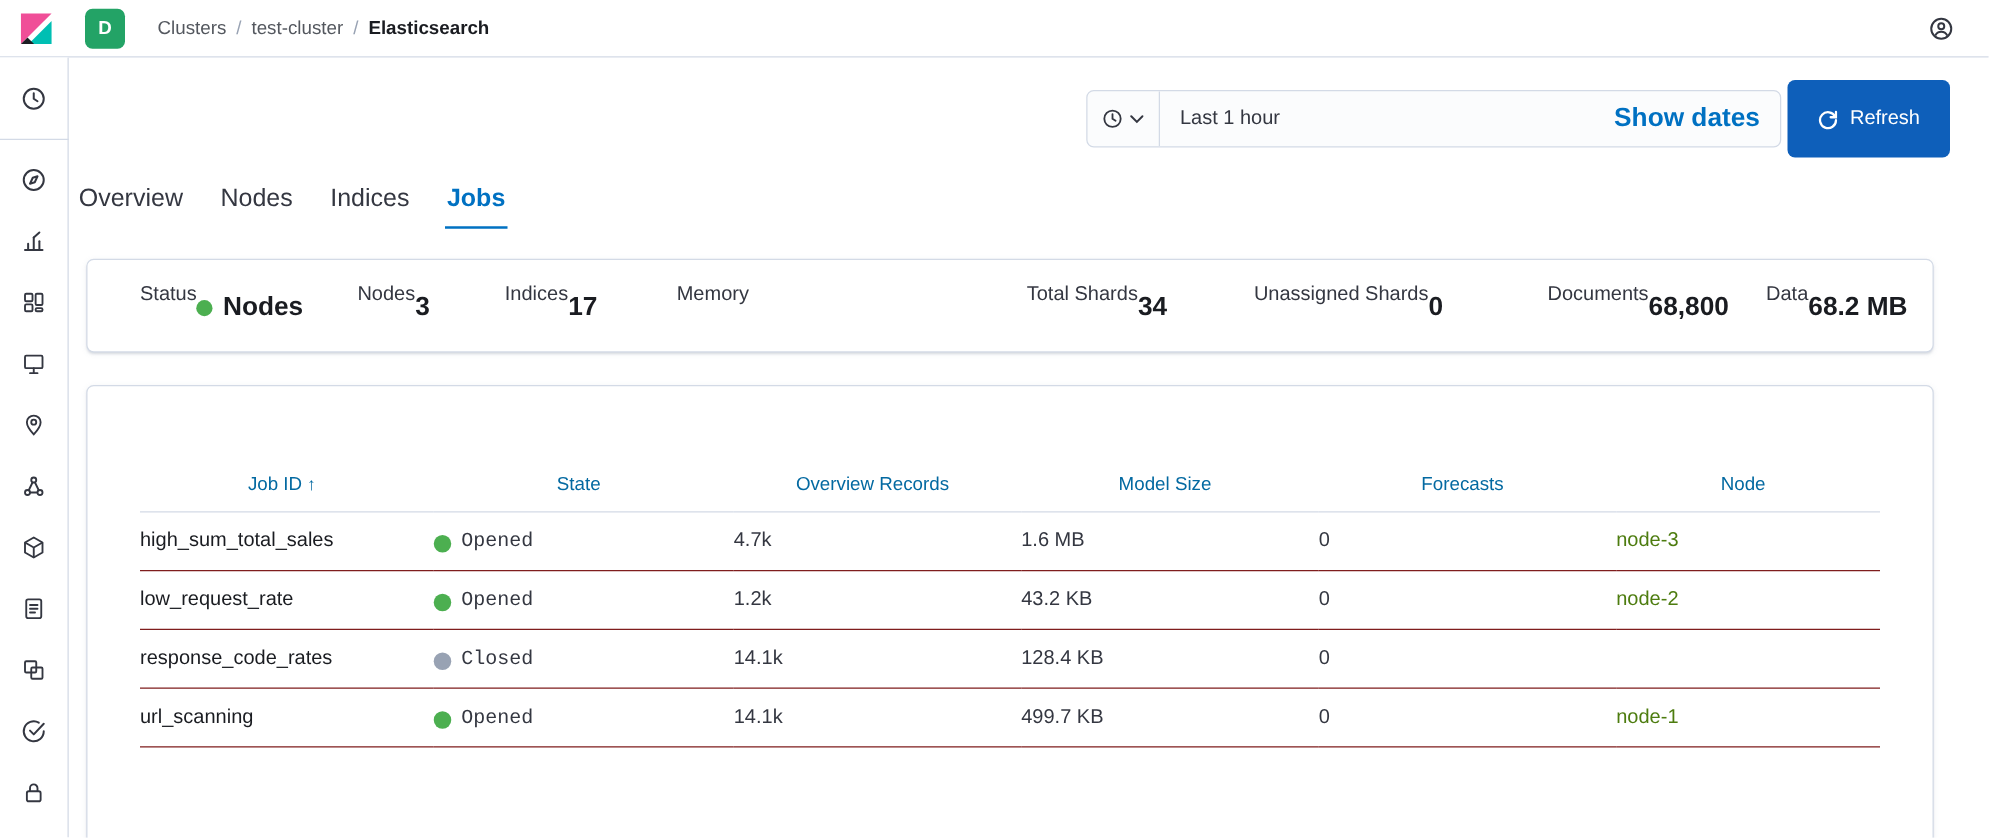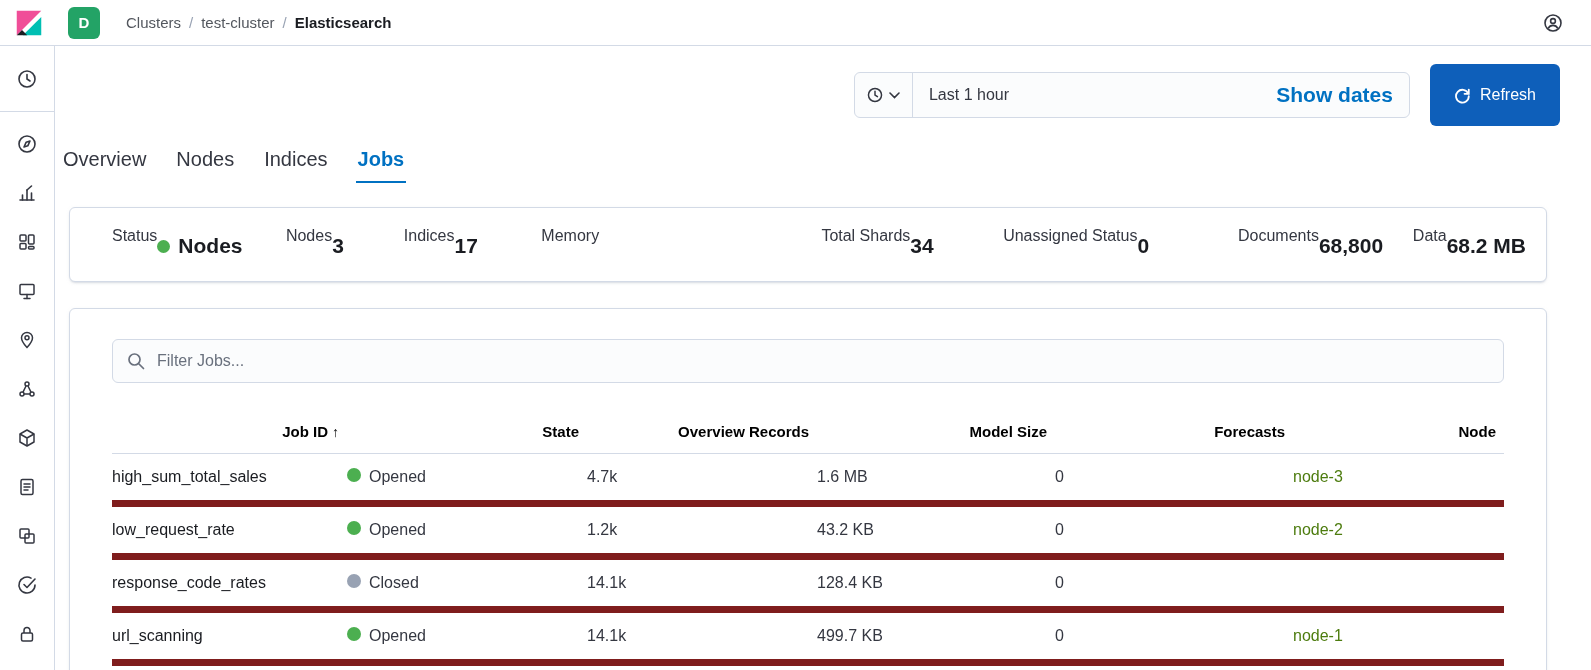--- a/index.html
+++ b/index.html
@@ -27,21 +27,21 @@
     display:flex; flex-direction:column; align-items:center; background:#fff; }
   .sb-btn { width:40px; height:42px; margin-bottom:7px; border:none; background:transparent;
     display:flex; align-items:center; justify-content:center; cursor:pointer; border-radius:6px; }
   .sb-divider { width:55px; height:1px; background:#d3dae6; margin:4px 0 11px; }
   .sidebar svg, .header svg { display:block; }
 
   .content { flex:1; min-width:0; }
 
   
   .timebar { display:flex; justify-content:flex-end; align-items:center;
-    padding:18px 31px 0 0; gap:20px; }
+    padding:18px 31px 0 0; gap:5px; }
   .datepicker { display:flex; width:556px; height:46px; border:1px solid #d3dae6;
     border-radius:6px; background:#fbfcfd; overflow:hidden; }
   .dp-toggle { width:58px; border:none; border-right:1px solid #d3dae6; background:transparent;
     display:flex; align-items:center; justify-content:center; gap:5px; cursor:pointer; }
   .dp-main { flex:1; display:flex; align-items:center; padding:0 16px; font-size:16px; color:#343741; cursor:pointer; }
   .dp-showdates { margin-left:auto; background:none; border:none; color:#0071c2;
     font-weight:bold; font-size:21px; cursor:pointer; font-family:inherit; }
   .refresh-btn { height:62px; padding:0 24px; border:none; border-radius:6px;
     background:#0e5fba; color:#fff; font-size:16px; font-family:inherit;
     display:flex; align-items:center; gap:9px; cursor:pointer; }
@@ -67,26 +67,26 @@
 
   .jobs-card { margin-top:26px; padding:30px 42px; height:420px; }
   .filter-wrap { position:relative; }
   .filter-input { width:100%; height:44px; border:1px solid #d3dae6; border-radius:6px;
     background:#fbfcfd; padding:0 14px 0 44px; font-size:16px; font-family:inherit; color:#343741; }
   .filter-input::placeholder { color:#69707d; }
   .filter-icon { position:absolute; left:14px; top:12px; }
 
   
   table { width:100%; border-collapse:collapse; margin-top:30px; }
-  th { text-align:right; font-size:15px; font-weight:bold; color:#000000;
+  th { text-align:center; font-size:15px; font-weight:normal; color:#0369a1;
     padding:10px 8px 13px 0; border-bottom:1px solid #d3dae6; cursor:pointer; }
   .sort-arrow { font-size:14px; margin-left:4px; }
-  td { font-size:16px; color:#343741; padding:14px 8px 14px 0; border-bottom:7px solid #7f1d1d; }
+  td { font-size:16px; color:#343741; padding:14px 8px 14px 0; border-bottom:1px solid #7f1d1d; }
   td.jobid { color:#1a1c21; }
-  .state-cell { display:flex; align-items:flex-start; gap:8px; }
+  .state-cell { display:flex; align-items:flex-end; gap:8px;font-family:Liberation Mono, monospace; }
   .state-dot { width:14px; height:14px; border-radius:50%; }
   a.node-link { color:#4d7c0f; text-decoration:none; cursor:pointer; }
 </style>
 </head>
 <body>
 
 <div class="header">
   <div class="logo">
     <svg width="28" height="28" viewBox="0 0 32 32">
       <polygon points="2,2 30,2 2,30" fill="#f04e98"></polygon>
@@ -250,41 +250,34 @@
         <span class="sum-value">17</span>
       </div>
       <div class="sum-item w3">
         <span class="sum-label">Memory</span>
       </div>
       <div class="sum-item w4">
         <span class="sum-label">Total Shards</span>
         <span class="sum-value">34</span>
       </div>
       <div class="sum-item w5">
-        <span class="sum-label">Unassigned Status</span>
+        <span class="sum-label">Unassigned Shards</span>
         <span class="sum-value">0</span>
       </div>
       <div class="sum-item w6">
         <span class="sum-label">Documents</span>
         <span class="sum-value">68,800</span>
       </div>
       <div class="sum-item w7">
         <span class="sum-label">Data</span>
         <span class="sum-value">68.2 MB</span>
       </div>
     </div>
 
     <div class="card jobs-card">
-      <div class="filter-wrap">
-        <svg class="filter-icon" width="20" height="20" viewBox="0 0 20 20" fill="none" stroke="#69707d" stroke-width="1.7" stroke-linecap="round">
-          <circle cx="8.5" cy="8.5" r="5.5"></circle>
-            <path d="M13 13l4.5 4.5"></path>
-        </svg>
-        <input class="filter-input" type="text" placeholder="Filter Jobs..." style="">
-      </div>
 
       <table>
         <colgroup>
             <col style="width:235px">
             <col style="width:240px">
             <col style="width:230px">
             <col style="width:238px">
             <col style="width:238px">
             <col>
           </colgroup>

